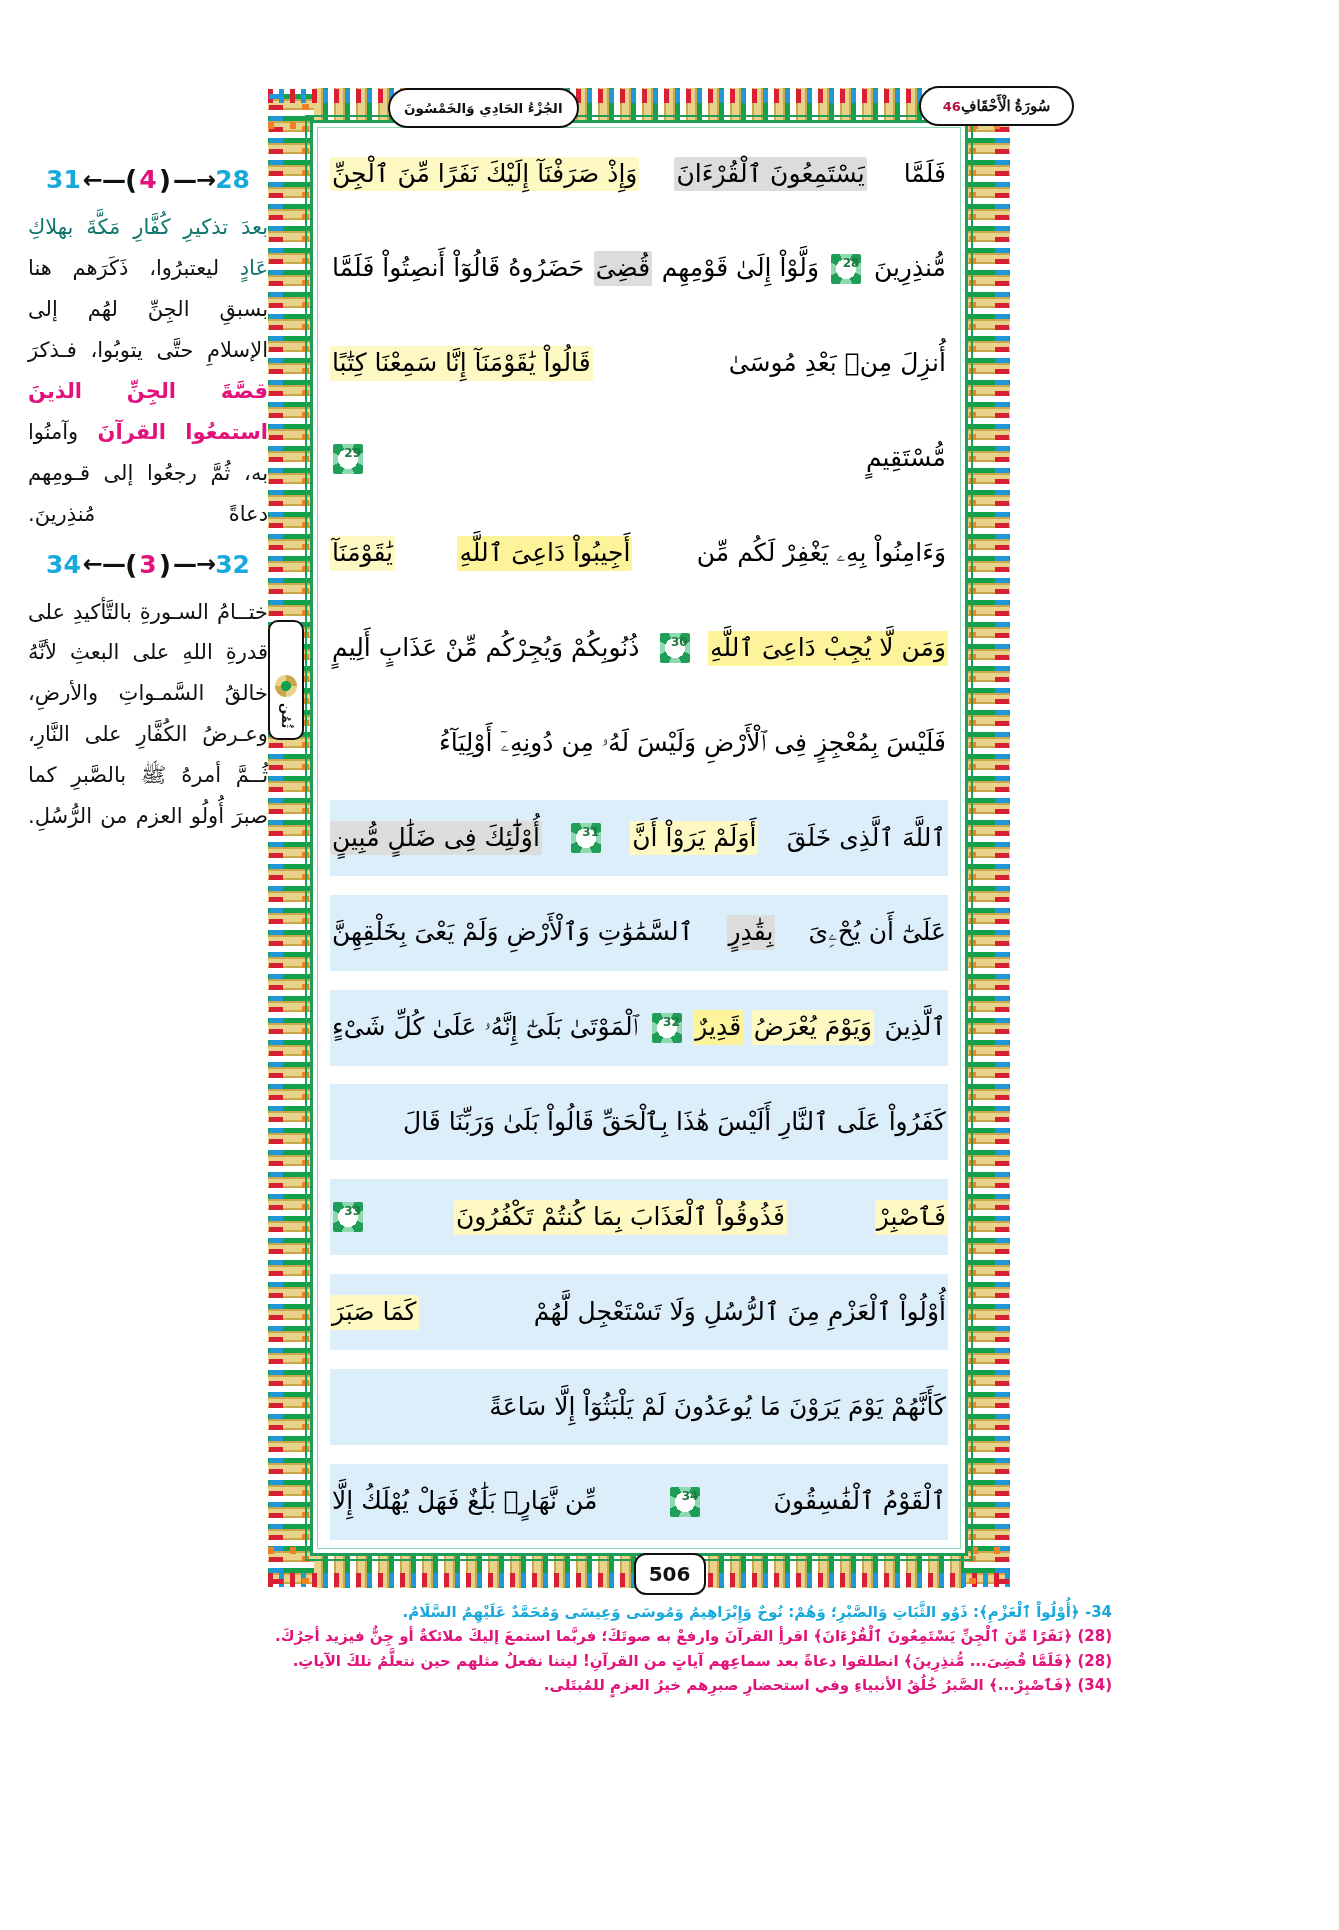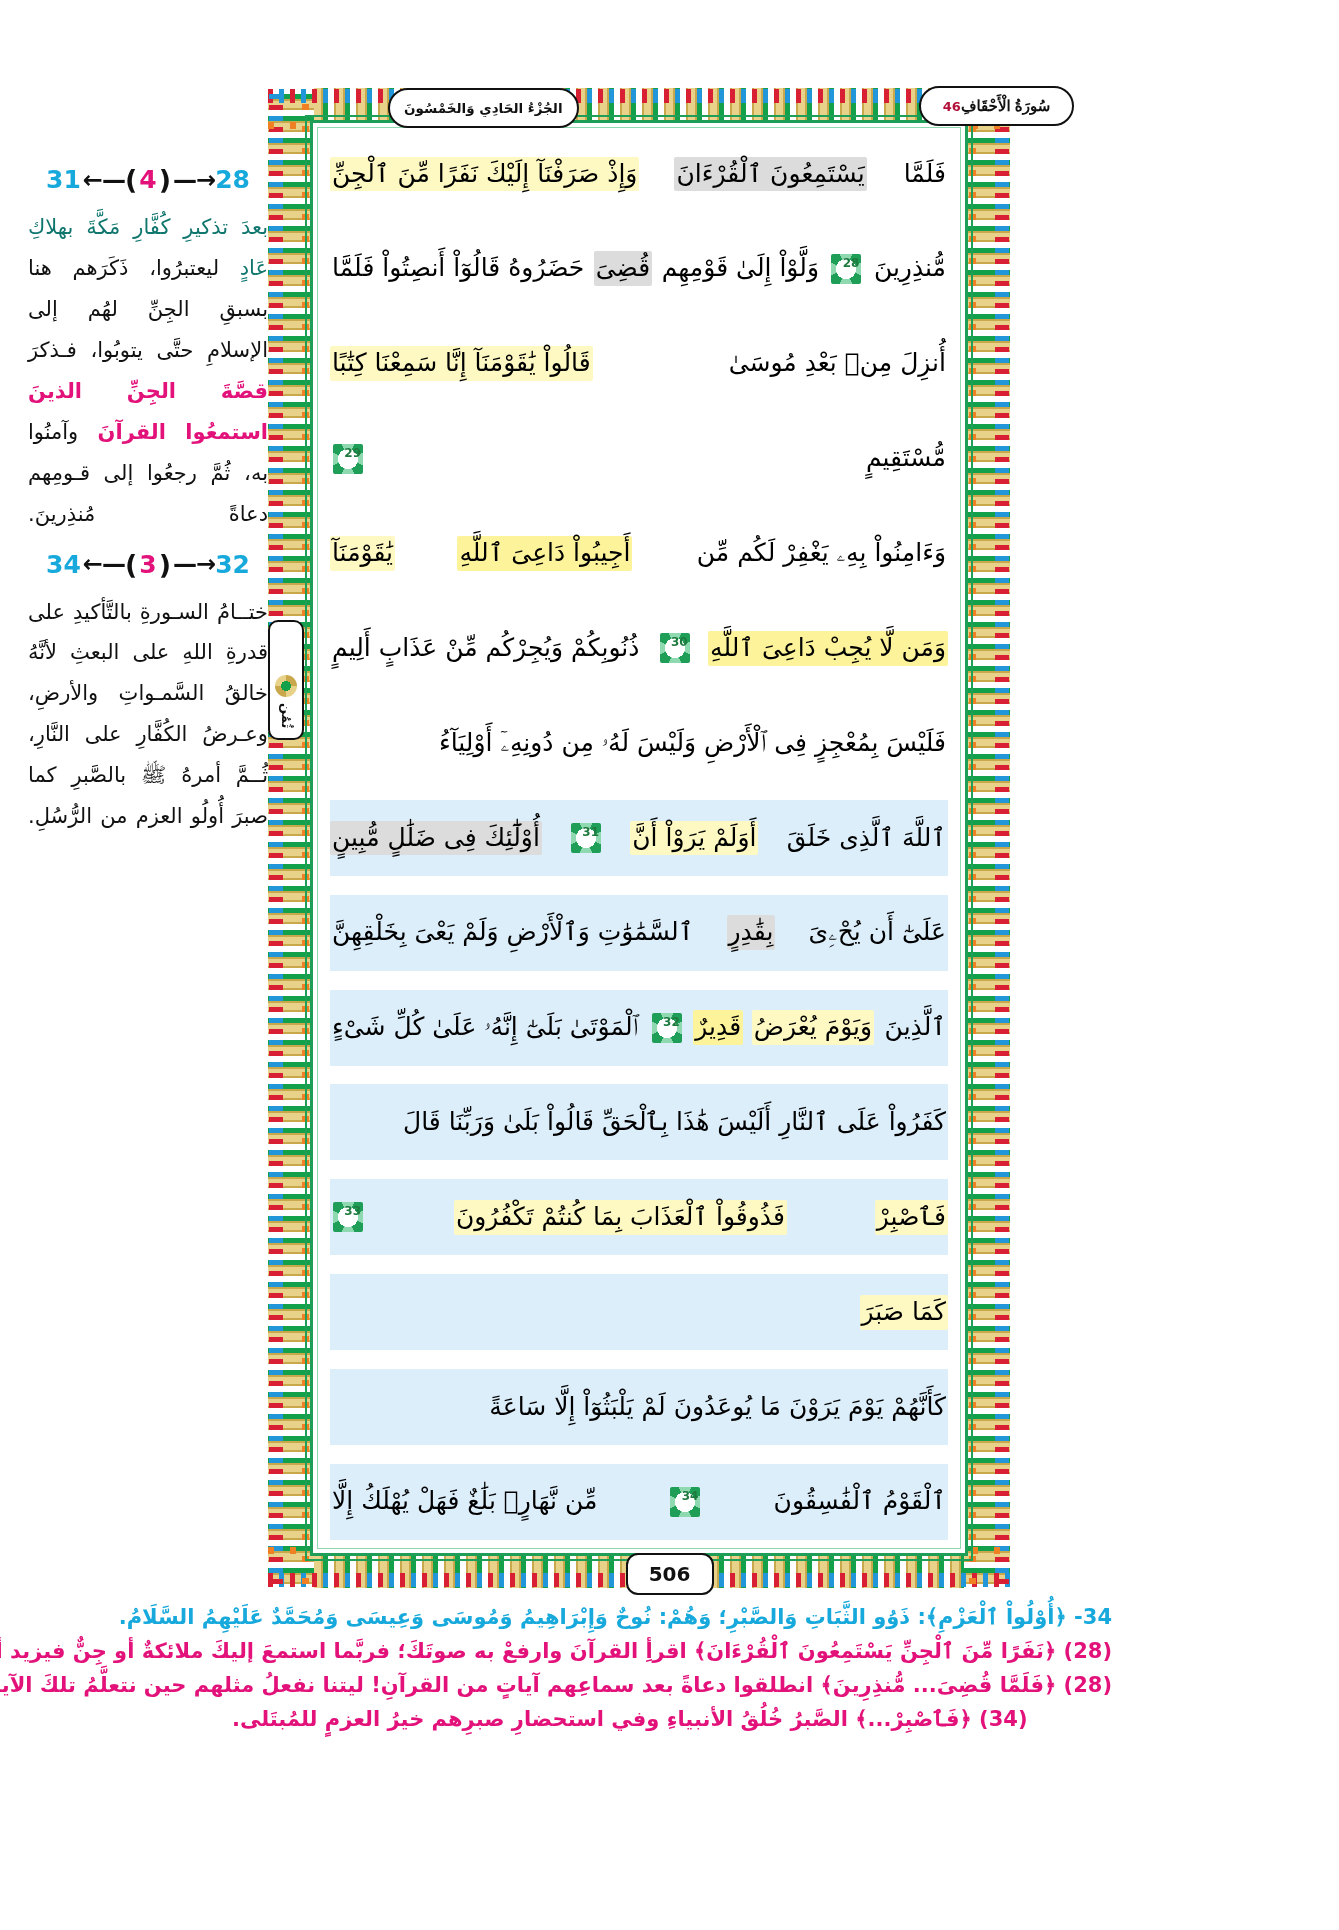--- a/index.html
+++ b/index.html
@@ -122,21 +122,21 @@
     font-size:15px; font-weight:700; color:#111; white-space:nowrap;
   }
   .surah-num{ font-size:13px; color:#b3123a; font-weight:700; text-align:right;}
   .hizb-name{ font-size:13.5px; font-weight:700; color:#111; white-space:nowrap;}
 
   
   .page-num{
     position:absolute;
     left:50%; transform:translateX(-50%);
     top:1553px;
-    width:88px; height:42px;
+    width:72px; height:42px;
     background:#fff;
     border:2px solid #111;
     border-radius:12px;
     display:flex;align-items:center;justify-content:center;
     font-size:20px; font-weight:700; color:#111;
     z-index:7;
   }
 
   
   .thumn-marker{
@@ -256,24 +256,24 @@
 
   
   .footnotes{
     position:absolute;
     left:232px; top:1600px;
     width:880px;
     direction:rtl;
     text-align:left;
   }
   .fn-line{
-    font-size:21px;
+    font-size:15px;
     line-height:1.62;
     white-space:nowrap;
-    text-align:left;
+    text-align:right;
     font-weight:700;
     direction:rtl;
   }
   .fn-blue { color:#17a9dc; }
   .fn-mag  { color:#e2127a; }
   .fn-num  { font-weight:700; }
   .q-frag  { font-family:"DejaVu Sans","Liberation Sans",sans-serif; }
 </style>
 </head>
 <body>
@@ -365,20 +365,21 @@
       </div>
       <div class="aline tint-blue">
         <span class="hl-none">كَفَرُواْ عَلَى ٱلنَّارِ أَلَيْسَ هَٰذَا بِٱلْحَقِّ قَالُواْ بَلَىٰ وَرَبِّنَا قَالَ</span>
       </div>
       <div class="aline tint-blue">
         <span class="hl-pink">فَٱصْبِرْ</span>
         <span class="hl-pink">فَذُوقُواْ ٱلْعَذَابَ بِمَا كُنتُمْ تَكْفُرُونَ</span>
         <span class="ayah">33</span>
       </div>
       <div class="aline tint-blue">
+        <span class="hl-none">أُوْلُواْ ٱلْعَزْمِ مِنَ ٱلرُّسُلِ وَلَا تَسْتَعْجِل لَّهُمْ</span>
         <span class="hl-pink">كَمَا صَبَرَ</span>
       </div>
       <div class="aline tint-blue">
         <span class="hl-none">كَأَنَّهُمْ يَوْمَ يَرَوْنَ مَا يُوعَدُونَ لَمْ يَلْبَثُوٓاْ إِلَّا سَاعَةً</span>
       </div>
       <div class="aline tint-blue">
         <span class="hl-none">ٱلْقَوْمُ ٱلْفَٰسِقُونَ</span>
         <span class="ayah">34</span>
         <span class="hl-none">مِّن نَّهَارٍۭ بَلَٰغٌ فَهَلْ يُهْلَكُ إِلَّا</span>
       </div>

